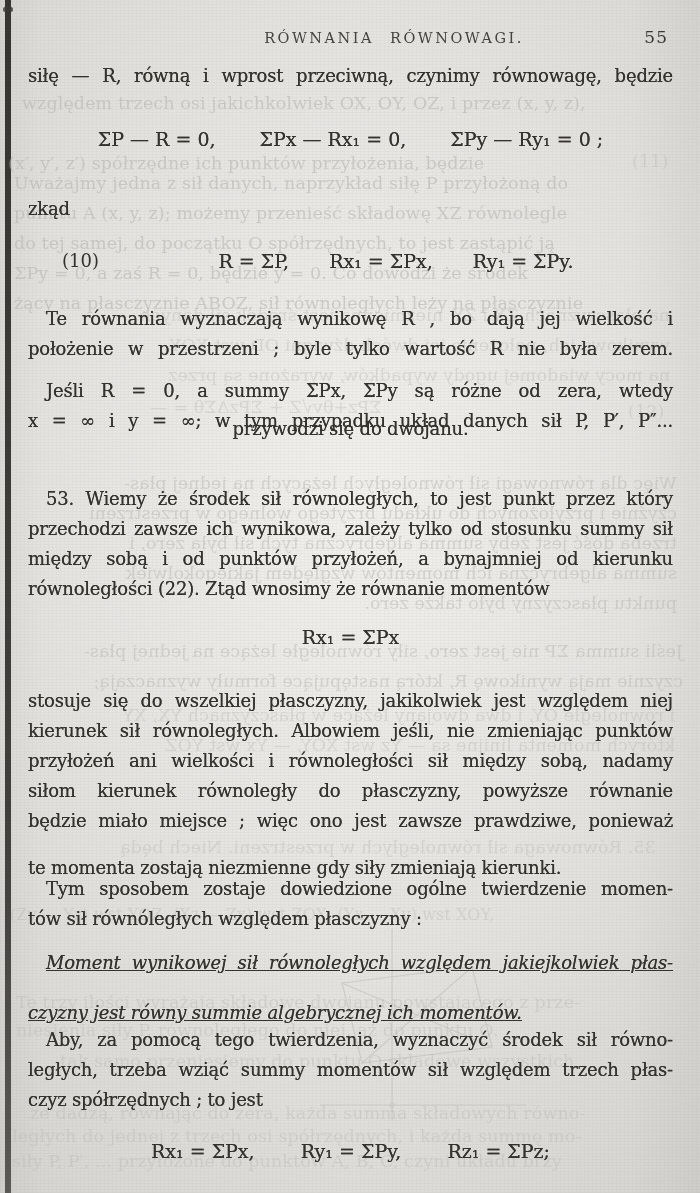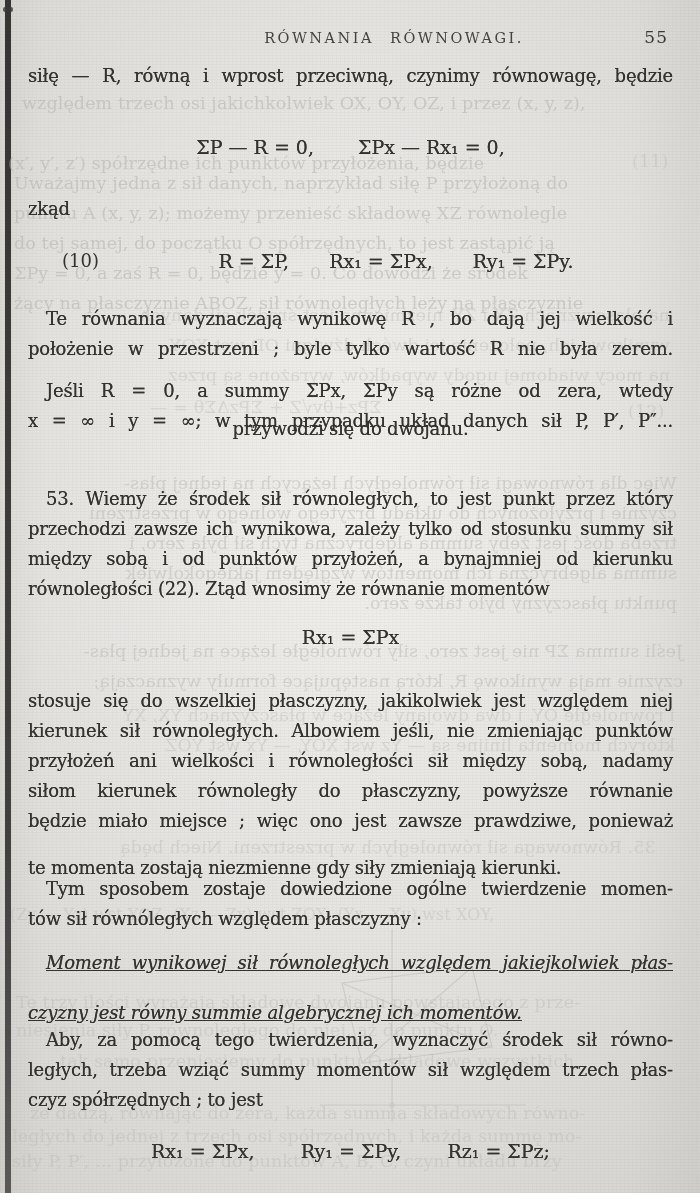--- a/index.html
+++ b/index.html
@@ -84,23 +84,24 @@
     <line x1="152" y1="42" x2="42" y2="138"></line>
     <circle cx="72" cy="180" r="2"></circle>
   </g>
 </svg>
 
 <div class="hdr">RÓWNANIA RÓWNOWAGI.</div>
 <div class="pgno">55</div>
 
 <div class="line j" style="top:63px;">siłę — R,  równą i wprost przeciwną, czynimy równowagę, będzie</div>
 
-<div class="eqrow" style="top:136px;">
+<div class="eqrow" style="top:128px;">
   <span>ΣP — R = 0,</span>
   <span>ΣPx — Rx₁ = 0,</span>
+  <span>ΣPy — Ry₁ = 0 ;</span>
 </div>
 
 <div class="line" style="top:196px;">zkąd</div>
 
 <div class="eqlabel" style="top:250px;">(10)</div>
 <div class="eqrow" style="top:250px;left:120px;width:552px;gap:40px;">
   <span>R = ΣP,</span>
   <span>Rx₁ = ΣPx,</span>
   <span>Ry₁ = ΣPy.</span>
 </div>

